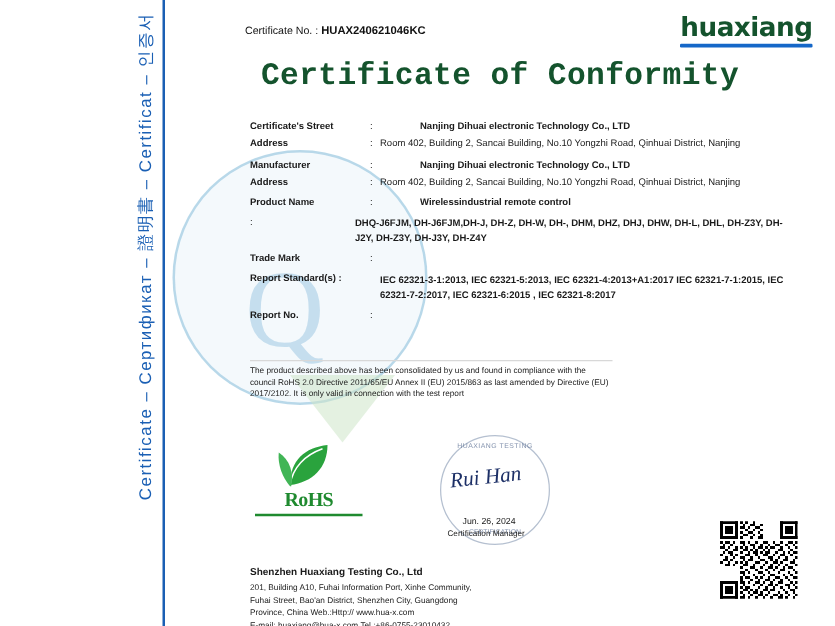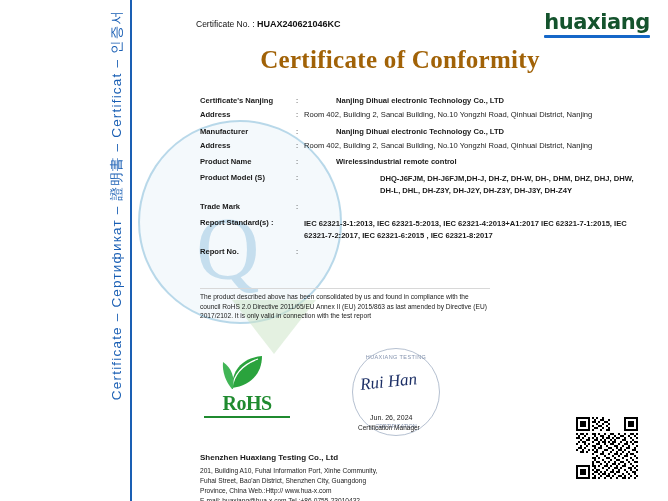--- a/index.html
+++ b/index.html
@@ -46,22 +46,22 @@
     letter-spacing:-0.4px;
     font-family:"DejaVu Sans", sans-serif;
   }
   .logo-underline{
     height:3px;background:#1567c8;margin-top:1px;border-radius:1px;
   }
   
   .title{
     position:absolute;left:150px;top:46px;width:500px;
     text-align:center;
-    font-family:Liberation Serif, serif;
-    font-size:25px;font-weight:bold;color:#a16207;
+    font-family:Liberation Mono, monospace;
+    font-size:25px;font-weight:bold;color:#14532d;
     letter-spacing:0.3px;
   }
   
   .fields{
     position:absolute;left:200px;top:96px;width:440px;
     font-size:7.6px;color:#1a1a1a;
   }
   .row{display:flex;margin-bottom:4px;line-height:1.35;}
   .lbl{width:96px;flex:0 0 96px;font-weight:bold;}
   .colon{width:8px;flex:0 0 8px;}
@@ -99,21 +99,21 @@
   
   .rohs{
     position:absolute;left:192px;top:352px;width:110px;height:68px;
     text-align:center;
   }
   .rohs-leaf{
     position:relative;height:40px;
   }
   .rohs-text{
     font-family:"Liberation Serif", serif;
-    font-weight:bold;font-size:20px;color:#1f8a2f;
+    font-weight:bold;font-size:16px;color:#1f8a2f;
     letter-spacing:-0.5px;
   }
   .rohs-under{
     width:86px;height:2px;background:#1f8a2f;margin:1px auto 0;
   }
   
   .stamp{
     position:absolute;left:352px;top:348px;width:86px;height:86px;
     border-radius:50%;
     border:1.5px solid rgba(120,140,170,0.55);
@@ -173,21 +173,21 @@
   </div>
 
   <div class="title">Certificate of Conformity</div>
 
   <div class="watermark"></div>
   <div class="watermark-q">Q</div>
   <div class="watermark-wedge"></div>
 
   <div class="fields">
     <div class="row">
-      <div class="lbl">Certificate's Nanjing</div>
+      <div class="lbl">Certificate's Street</div>
       <div class="colon">:</div>
       <div class="val b">Nanjing Dihuai electronic Technology Co., LTD</div>
     </div>
     <div class="row tall">
       <div class="lbl">Address</div>
       <div class="colon">:</div>
       <div class="val">Room 402, Building 2, Sancai Building, No.10 Yongzhi Road, Qinhuai District, Nanjing</div>
     </div>
     <div class="row">
       <div class="lbl">Manufacturer</div>
@@ -198,21 +198,20 @@
       <div class="lbl">Address</div>
       <div class="colon">:</div>
       <div class="val">Room 402, Building 2, Sancai Building, No.10 Yongzhi Road, Qinhuai District, Nanjing</div>
     </div>
     <div class="row tall">
       <div class="lbl">Product Name</div>
       <div class="colon">:</div>
       <div class="val b">Wirelessindustrial remote control</div>
     </div>
     <div class="row tall model">
-      <div class="lbl">Product Model (S)</div>
       <div class="colon">:</div>
       <div class="val b">DHQ-J6FJM, DH-J6FJM,DH-J, DH-Z, DH-W, DH-, DHM, DHZ, DHJ, DHW, DH-L, DHL, DH-Z3Y, DH-J2Y, DH-Z3Y, DH-J3Y, DH-Z4Y</div>
     </div>
     <div class="row tall">
       <div class="lbl">Trade Mark</div>
       <div class="colon">:</div>
     </div>
     <div class="row tall std">
       <div class="lbl">Report Standard(s) :</div>
       <div class="colon"></div>

